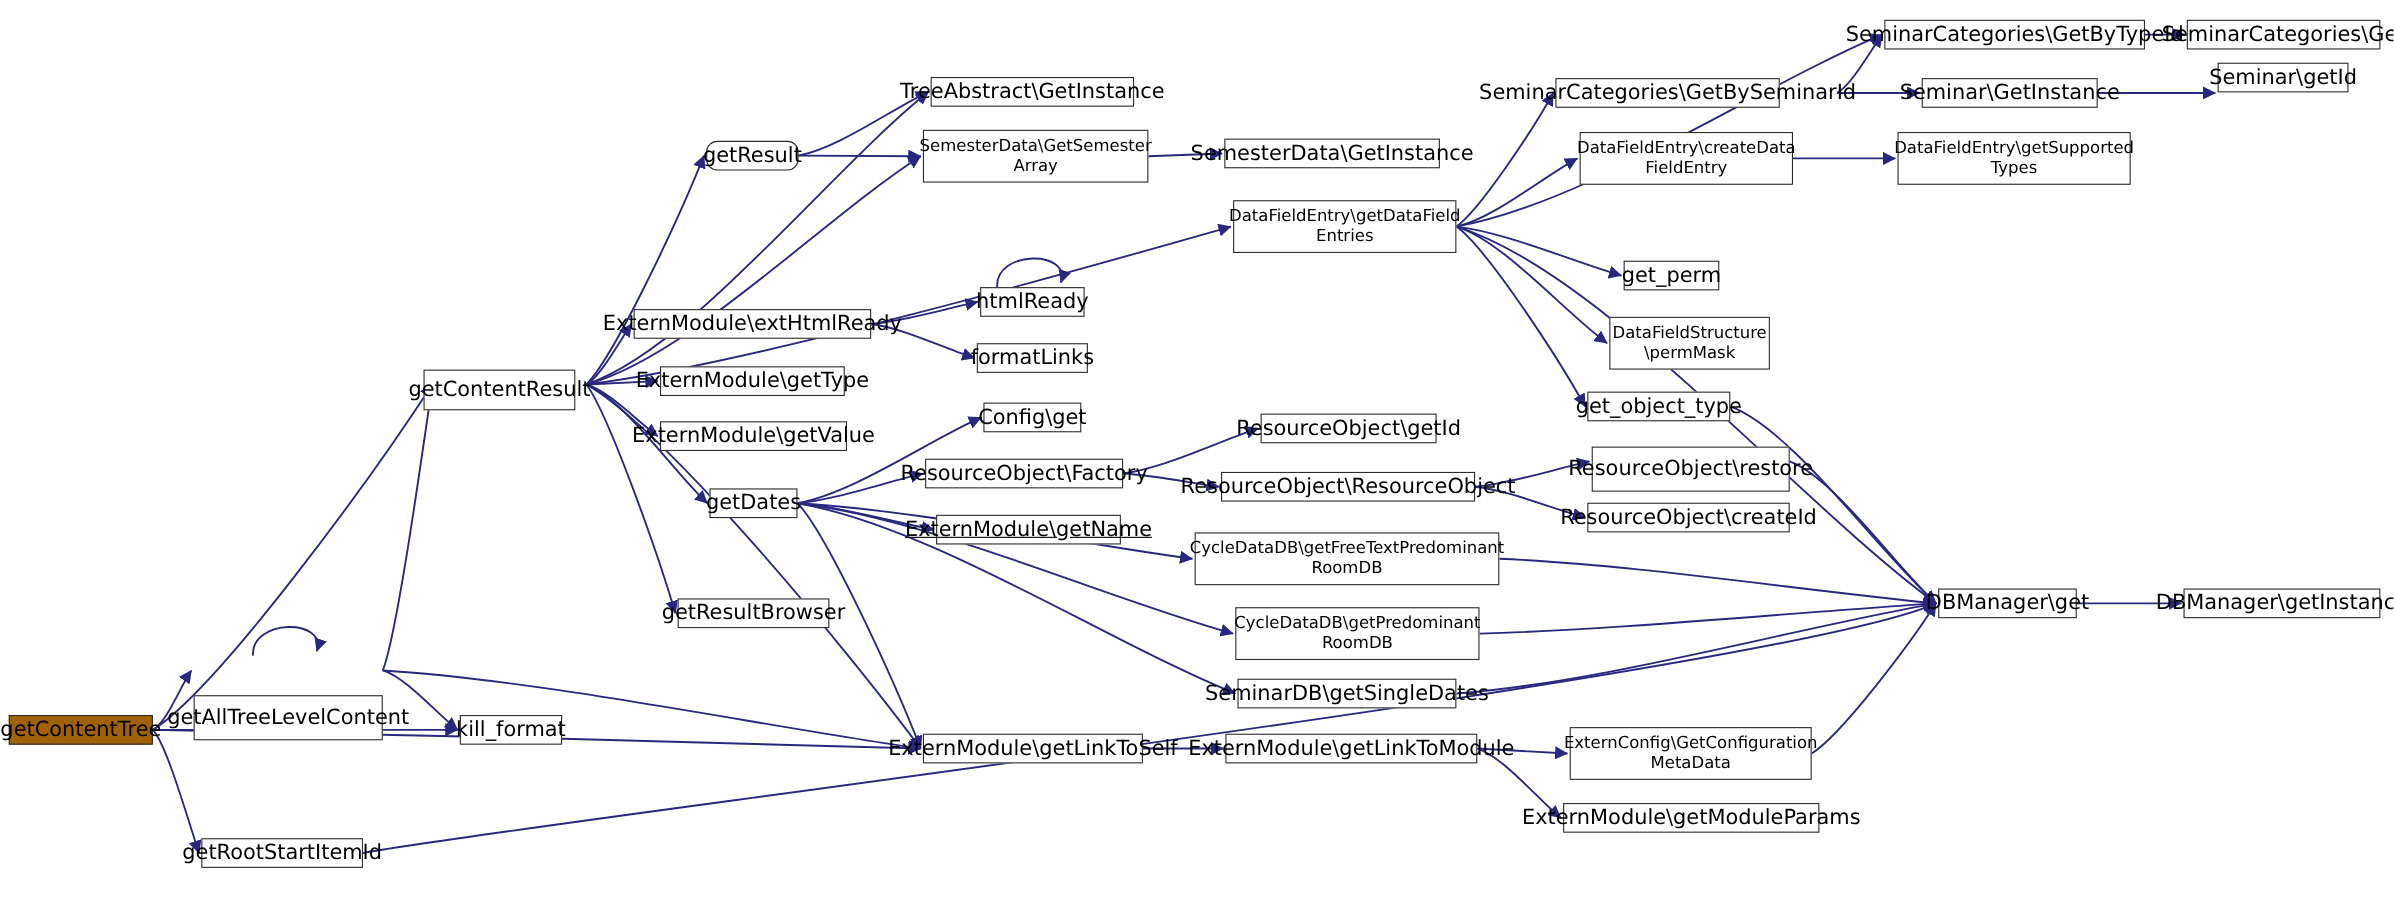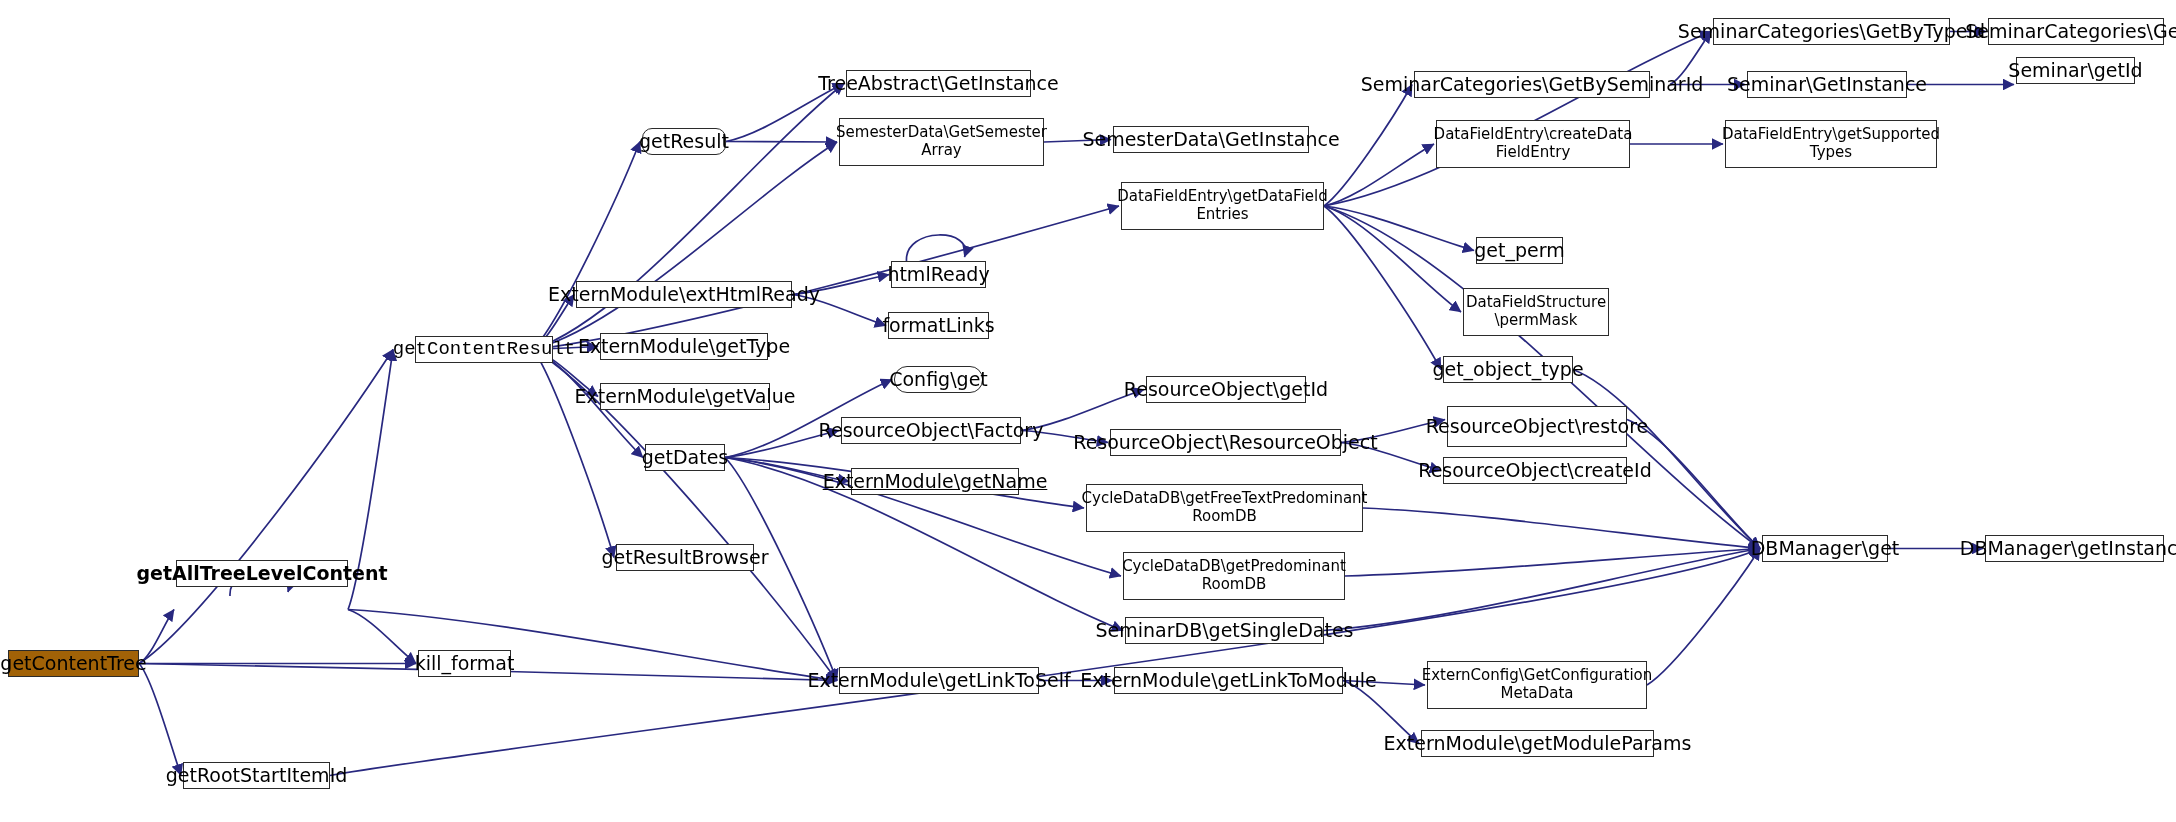--- a/index.html
+++ b/index.html
@@ -114,51 +114,51 @@
         <path d="M 1670 84.5 L 1745 84.5" marker-end="url(#arrow)" stroke="#28287f" stroke-width="1.7" fill="none"></path>
         <path d="M 1950 31.5 L 1986 31.5" marker-end="url(#arrow)" stroke="#28287f" stroke-width="1.7" fill="none"></path>
         <path d="M 1907 84.5 L 2014 84.5" marker-end="url(#arrow)" stroke="#28287f" stroke-width="1.7" fill="none"></path>
         <path d="M 1630 144 L 1723 144" marker-end="url(#arrow)" stroke="#28287f" stroke-width="1.7" fill="none"></path>
         <path d="M 1573 369.5 C 1630.1725 390.98, 1704.8275 498.38, 1760 548.5" marker-end="url(#arrow)" stroke="#28287f" stroke-width="1.7" fill="none"></path>
         <path d="M 1888 548.5 L 1983 548.5" marker-end="url(#arrow)" stroke="#28287f" stroke-width="1.7" fill="none"></path>
       </g>
   </svg>
   <div id="nodes">
       <div class="node current" style="left: 8px; top: 650px; width: 131px; height: 27px;">getContentTree</div>
-      <div class="node" style="left: 176px; top: 560px; width: 172px; height: 27px; font-weight: bold;">getAllTreeLevelContent</div>
+      <div class="node" style="left: 176px; top: 632px; width: 172px; height: 41px;">getAllTreeLevelContent</div>
       <div class="node" style="left: 418px; top: 650px; width: 93px; height: 27px;">kill_format</div>
       <div class="node" style="left: 183px; top: 762px; width: 147px; height: 27px;">getRootStartItemId</div>
-      <div class="node" style="left: 415px; top: 336px; width: 138px; height: 27px; font-family: Liberation Mono, monospace;">getContentResult</div>
+      <div class="node" style="left: 385px; top: 336px; width: 138px; height: 37px;">getContentResult</div>
       <div class="node" style="left: 642px; top: 128px; width: 84px; height: 27px; border-radius: 10px;">getResult</div>
       <div class="node" style="left: 616px; top: 544px; width: 138px; height: 27px;">getResultBrowser</div>
       <div class="node" style="left: 645px; top: 444px; width: 80px; height: 27px;">getDates</div>
       <div class="node" style="left: 576px; top: 281px; width: 216px; height: 27px;">ExternModule\extHtmlReady</div>
       <div class="node" style="left: 600px; top: 333px; width: 168px; height: 27px;">ExternModule\getType</div>
       <div class="node" style="left: 600px; top: 383px; width: 170px; height: 27px;">ExternModule\getValue</div>
       <div class="node" style="left: 846px; top: 70px; width: 185px; height: 27px;">TreeAbstract\GetInstance</div>
       <div class="node two-line" style="left: 839px; top: 118px; width: 205px; height: 48px;">SemesterData\GetSemester
 Array</div>
       <div class="node" style="left: 891px; top: 261px; width: 95px; height: 27px;">htmlReady</div>
       <div class="node" style="left: 888px; top: 312px; width: 101px; height: 27px;">formatLinks</div>
-      <div class="node" style="left: 894px; top: 366px; width: 89px; height: 27px; border-radius: 13px;">Config\get</div>
+      <div class="node" style="left: 894px; top: 366px; width: 89px; height: 27px;">Config\get</div>
       <div class="node" style="left: 841px; top: 417px; width: 180px; height: 27px;">ResourceObject\Factory</div>
       <div class="node" style="left: 851px; top: 468px; width: 168px; height: 27px; text-decoration: underline;">ExternModule\getName</div>
       <div class="node two-line" style="left: 1086px; top: 484px; width: 277px; height: 48px;">CycleDataDB\getFreeTextPredominant
 RoomDB</div>
       <div class="node two-line" style="left: 1123px; top: 552px; width: 222px; height: 48px;">CycleDataDB\getPredominant
 RoomDB</div>
       <div class="node" style="left: 1125px; top: 617px; width: 199px; height: 27px;">SeminarDB\getSingleDates</div>
       <div class="node" style="left: 839px; top: 667px; width: 200px; height: 27px;">ExternModule\getLinkToSelf</div>
       <div class="node" style="left: 1113px; top: 126px; width: 196px; height: 27px;">SemesterData\GetInstance</div>
       <div class="node two-line" style="left: 1121px; top: 182px; width: 203px; height: 48px;">DataFieldEntry\getDataField
 Entries</div>
       <div class="node" style="left: 1146px; top: 376px; width: 160px; height: 27px;">ResourceObject\getId</div>
       <div class="node" style="left: 1110px; top: 429px; width: 231px; height: 27px;">ResourceObject\ResourceObject</div>
       <div class="node" style="left: 1114px; top: 667px; width: 229px; height: 27px;">ExternModule\getLinkToModule</div>
-      <div class="node" style="left: 1414px; top: 71px; width: 236px; height: 27px;">SeminarCategories\GetBySeminarId</div>
+      <div class="node" style="left: 1414px; top: 71px; width: 204px; height: 27px;">SeminarCategories\GetBySeminarId</div>
       <div class="node two-line" style="left: 1436px; top: 120px; width: 194px; height: 48px;">DataFieldEntry\createData
 FieldEntry</div>
       <div class="node" style="left: 1476px; top: 237px; width: 87px; height: 27px;">get_perm</div>
       <div class="node two-line" style="left: 1463px; top: 288px; width: 146px; height: 48px;">DataFieldStructure
 \permMask</div>
       <div class="node" style="left: 1443px; top: 356px; width: 130px; height: 27px;">get_object_type</div>
       <div class="node" style="left: 1447px; top: 406px; width: 180px; height: 41px;">ResourceObject\restore</div>
       <div class="node" style="left: 1443px; top: 457px; width: 184px; height: 27px;">ResourceObject\createId</div>
       <div class="node" style="left: 1762px; top: 535px; width: 126px; height: 27px;">DBManager\get</div>
       <div class="node two-line" style="left: 1427px; top: 661px; width: 220px; height: 48px;">ExternConfig\GetConfiguration

